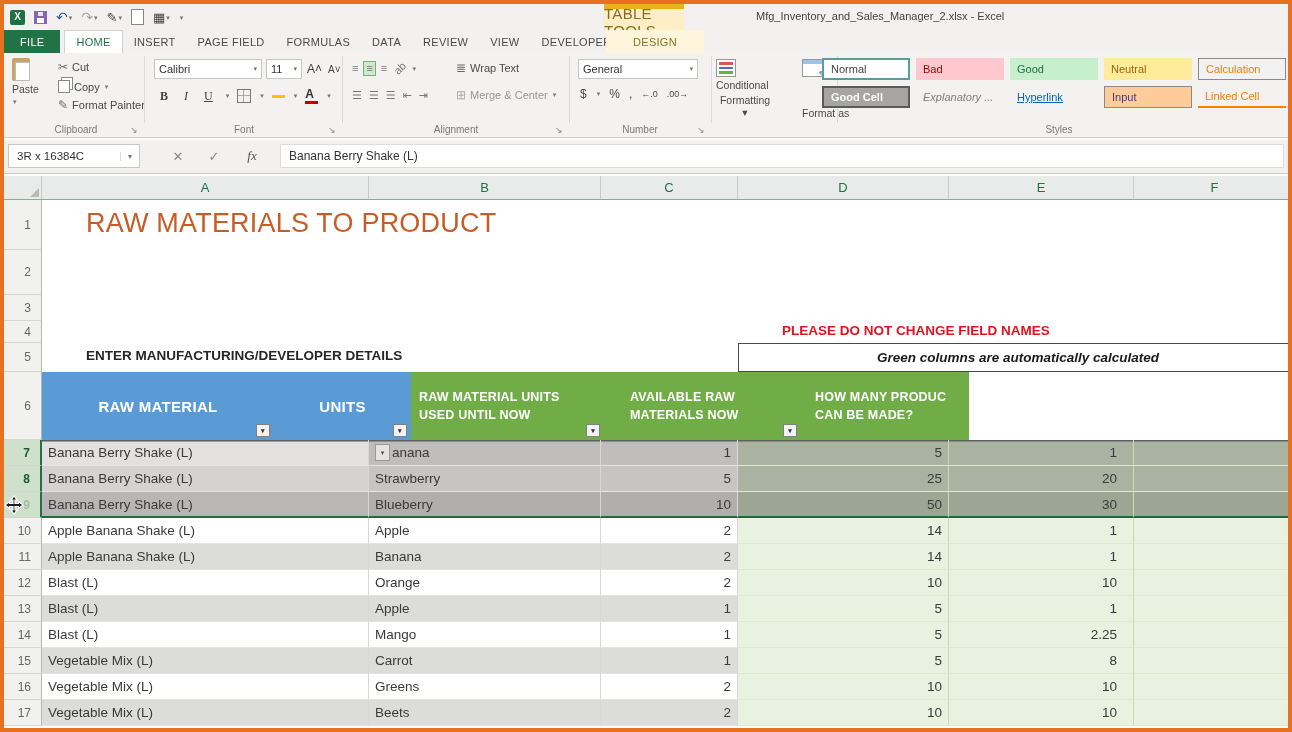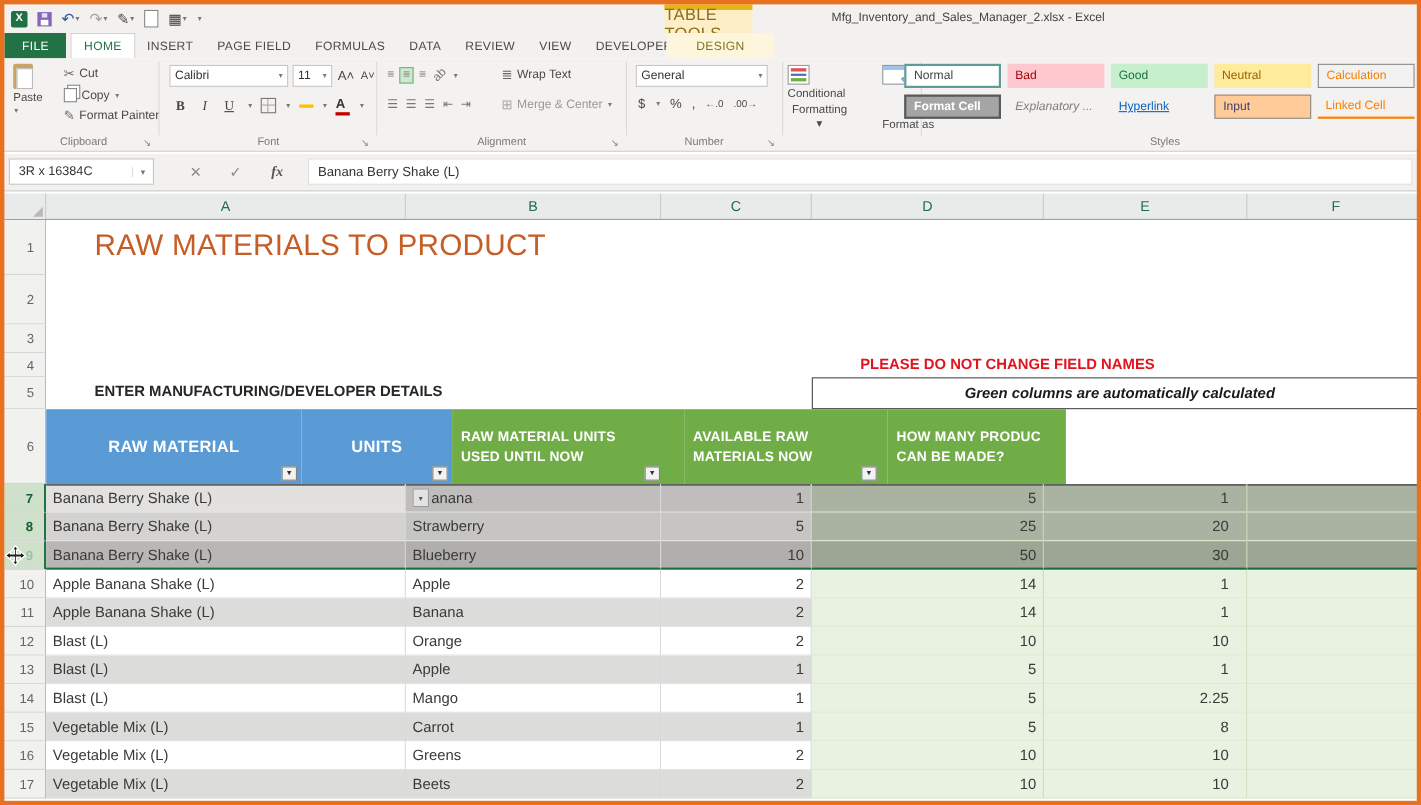--- a/index.html
+++ b/index.html
@@ -77,21 +77,21 @@
   .chip.link{color:#0563c1;text-decoration:underline;}
   .chip.input{background:#ffcc99;color:#3f3f76;border:1px solid #8a8a8a;}
   .chip.linked{color:#fa7d00;border-bottom:2px solid #ff8001;}
   
   #fbar{left:4px;top:140px;width:1284px;height:33px;background:#f3f1ef;border-bottom:1px solid #cfcdcb;}
   #namebox{position:absolute;left:4px;top:4px;width:132px;height:24px;background:#fff;border:1px solid #c8c6c4;
            display:flex;align-items:center;box-sizing:border-box;}
   #namebox .nv{flex:1;font-size:11.5px;color:#333;padding-left:8px;}
   #namebox .na{width:18px;text-align:center;font-size:8px;color:#777;border-left:1px solid #ddd;}
   .fb-btn{position:absolute;top:4px;height:24px;display:flex;align-items:center;justify-content:center;font-size:13px;color:#8a8886;}
-  #fx{font-family:"Liberation Serif",serif;font-style:italic;color:#555;font-weight:bold;}
+  #fx{font-family:"Liberation Serif",serif;font-style:italic;color:#555;}
   #formula-field{position:absolute;left:276px;top:4px;right:4px;height:24px;background:#fff;border:1px solid #e0dedc;
                  display:flex;align-items:center;font-size:12px;color:#333;padding-left:8px;box-sizing:border-box;}
   
   #sheet{left:4px;top:176px;width:1288px;height:552px;background:#fff;}
   .srow{display:flex;width:1292px;}
   .gut{width:38px;box-sizing:border-box;background:#f1f1f0;border-right:1px solid #b5b5b5;border-bottom:1px solid #d5d5d5;
        font-size:12px;color:#666;display:flex;align-items:center;justify-content:flex-end;padding-right:10px;position:relative;}
   .gut.selg{background:#cfe0cb;color:#185c37;border-right:2px solid #217346;font-weight:bold;}
   #colheads{height:23px;background:#e9ebea;border-bottom:1px solid #86ae90;}
   #colheads .corner{width:38px;box-sizing:border-box;border-right:1px solid #c9cbc9;position:relative;background:#e9ebea;}
@@ -289,21 +289,21 @@
     <span>Table ▾</span>
   </div>
   <div class="gsep" style="left:833px;"></div>
 
   <div id="style-chips">
       <div class="chip normal">Normal</div>
       <div class="chip bad">Bad</div>
       <div class="chip good">Good</div>
       <div class="chip neutral">Neutral</div>
       <div class="chip calc">Calculation</div>
-      <div class="chip check">Format Cell</div>
+      <div class="chip check">Good Cell</div>
       <div class="chip expl">Explanatory ...</div>
       <div class="chip link">Hyperlink</div>
       <div class="chip input">Input</div>
       <div class="chip linked">Linked Cell</div>
     </div>
   <span class="glabel" style="left:1055px;">Styles</span>
 </div>
 
 <div id="fbar" class="abs">
   <div id="namebox">

